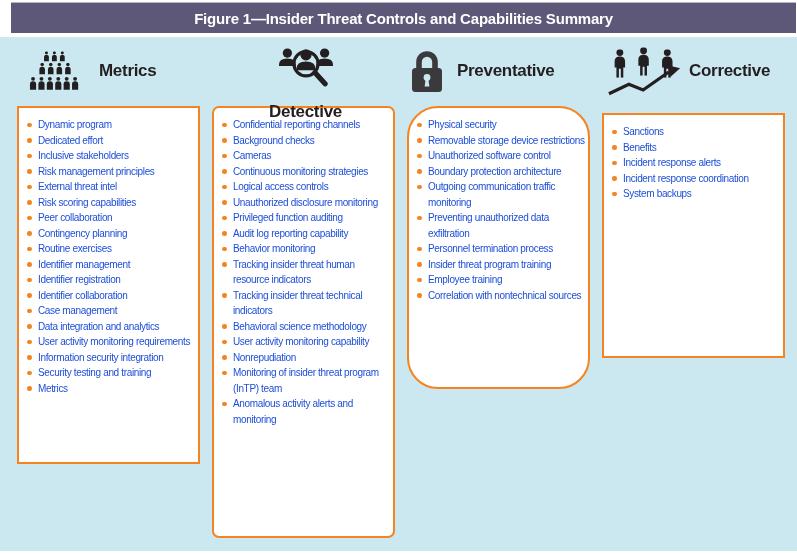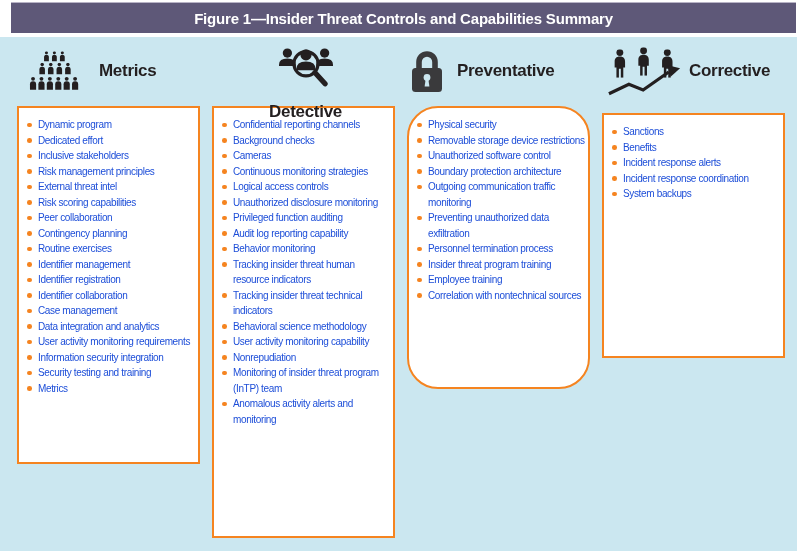--- a/index.html
+++ b/index.html
@@ -46,21 +46,21 @@
   .icon { flex:0 0 auto; display:block; }
   .icon svg { display:block; fill:#231f20; }
 
   .box {
     box-sizing:border-box;
     background:#ffffff;
     border:2px solid #f58420;
     padding:9px 2px 6px 6px;
   }
   .box-program      { min-height:358px; }
-  .box-detective    { min-height:432px; }
+  .box-detective    { min-height:432px;border-radius:7px; }
   .box-preventative { min-height:283px;border-radius:31px; }
   .box-corrective   { min-height:245px;margin-top:16px; }
 
   ul.cap-list { list-style:none; margin:0; padding:0; }
   ul.cap-list li {
     position:relative;
     padding-left:13px;
     font-size:10px; line-height:15.5px;
     letter-spacing:-0.35px;
     color:#1d4ed8;

